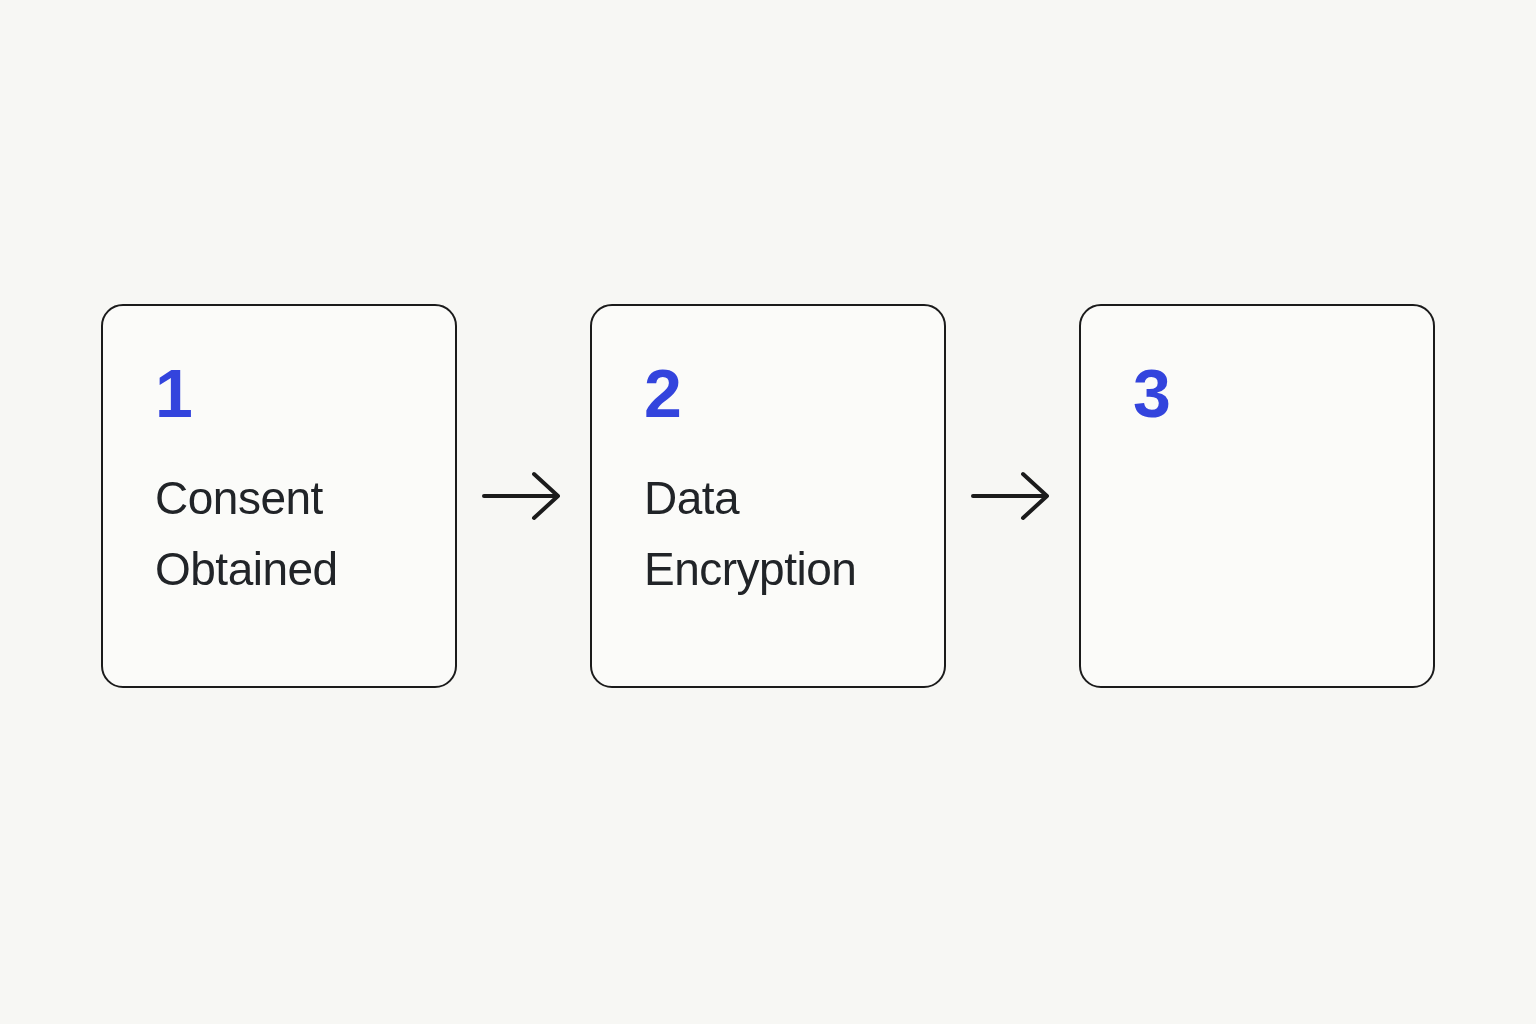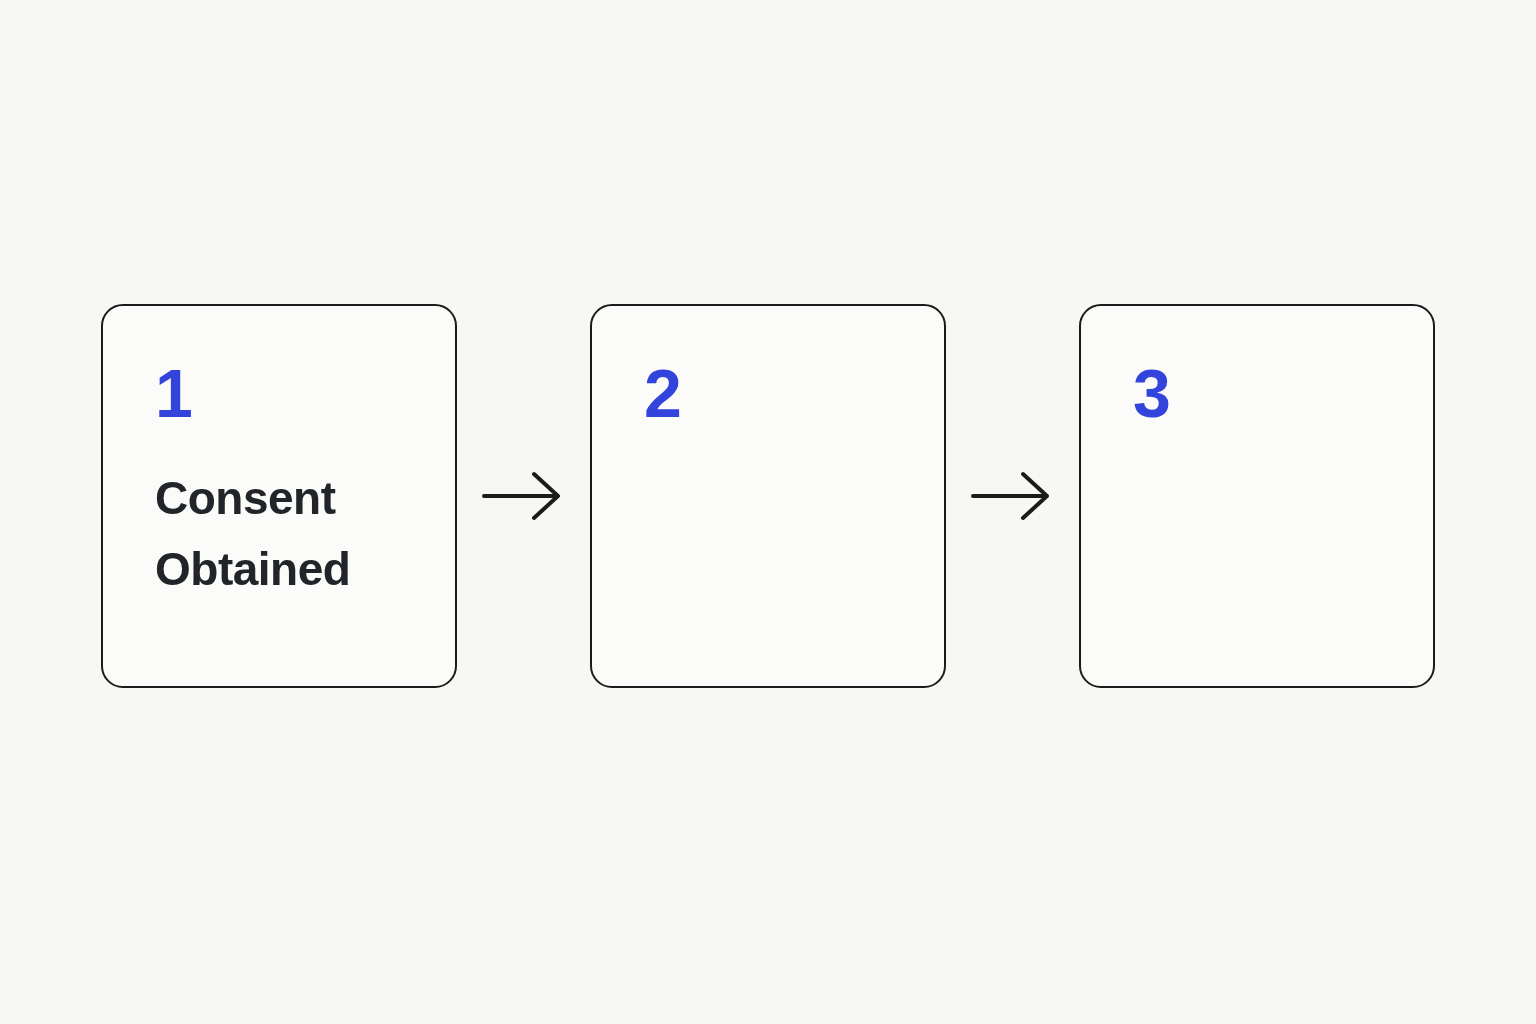--- a/index.html
+++ b/index.html
@@ -41,21 +41,21 @@
     color: var(--accent);
     font-size: 68px;
     font-weight: 700;
     line-height: 1.1;
     letter-spacing: -1px;
   }
   .step-label {
     margin-top: 32px;
     color: var(--text);
     font-size: 46px;
-    font-weight: 700;
+    font-weight: 400;
     line-height: 1.55;
     letter-spacing: -0.5px;
     max-width: 240px;
   }
   .arrow {
     width: 133px;
     display: flex;
     align-items: center;
     justify-content: center;
     flex-shrink: 0;
@@ -76,20 +76,21 @@
 
   <div class="arrow">
     <svg width="84" height="64" viewBox="0 0 84 64" fill="none" aria-hidden="true">
       <line x1="2" y1="32" x2="74" y2="32" stroke="#1b1b1b" stroke-width="4" stroke-linecap="round"></line>
       <polyline points="52,10 76,32 52,54" stroke="#1b1b1b" stroke-width="4" fill="none" stroke-linecap="round" stroke-linejoin="round"></polyline>
     </svg>
   </div>
 
   <div class="step-card">
     <div class="step-number">2</div>
+    <div class="step-label">Data Encryption</div>
   </div>
 
   <div class="arrow">
     <svg width="84" height="64" viewBox="0 0 84 64" fill="none" aria-hidden="true">
       <line x1="2" y1="32" x2="74" y2="32" stroke="#1b1b1b" stroke-width="4" stroke-linecap="round"></line>
       <polyline points="52,10 76,32 52,54" stroke="#1b1b1b" stroke-width="4" fill="none" stroke-linecap="round" stroke-linejoin="round"></polyline>
     </svg>
   </div>
 
   <div class="step-card">

